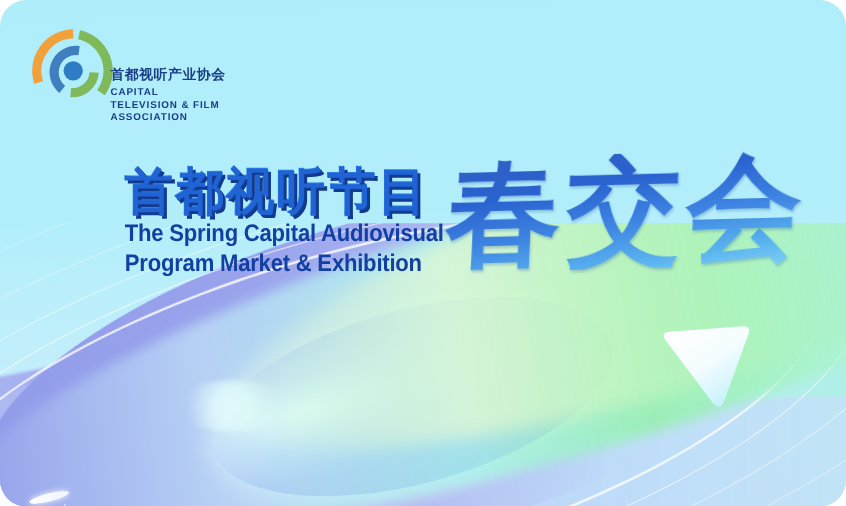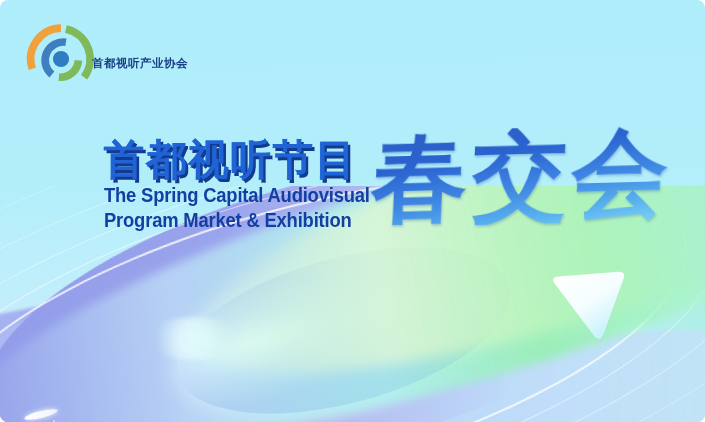--- a/index.html
+++ b/index.html
@@ -1,21 +1,21 @@
 <!DOCTYPE html>
 <html><head>
 <meta charset="utf-8">
 <style>
   html,body{margin:0;padding:0;background:#ffffff;}
   body{width:705px;height:422px;overflow:hidden;
        font-family:"Liberation Sans","DejaVu Sans",sans-serif;}
 
   #poster{
     position:relative;width:705px;height:422px;
-    border-radius:8px;overflow:hidden;
+    border-radius:22px;overflow:hidden;
     background:linear-gradient(178deg,#b0edfa 0%,#b2eefa 42%,#bdeffb 60%,#c9ecfa 78%,#d7e7fb 100%);
   }
 
   
   .swirlwrap{position:absolute;left:-14%;top:44%;width:128%;height:78%;overflow:hidden;}
 
   
   .sweep1{
     position:absolute;left:-20%;top:2%;width:150%;height:120%;
     background:linear-gradient(104deg,
@@ -254,20 +254,25 @@
       <path d="M83 76 A44 44 0 0 0 57 7" fill="none" stroke="#7fb95a" stroke-width="11" stroke-linecap="butt"></path>
 
       <path d="M57 26 A26 26 0 0 0 37 72" fill="none" stroke="#3f7fbf" stroke-width="11" stroke-linecap="butt"></path>
 
       <path d="M47 76 A26 26 0 0 0 75 52" fill="none" stroke="#7fb95a" stroke-width="11" stroke-linecap="butt"></path>
 
       <circle cx="50" cy="50" r="11.5" fill="#2e7cc4"></circle>
     </svg>
     <div class="logotext">
       <div class="lt-cn">首都视听产业协会</div>
+      <div class="lt-en">
+        <div>CAPITAL</div>
+        <div>TELEVISION &amp; FILM</div>
+        <div>ASSOCIATION</div>
+      </div>
     </div>
   </div>
 
   <div class="title-cn">首都视听节目</div>
 
   <div class="title-en">
     <div>The Spring Capital Audiovisual</div>
     <div>Program Market &amp; Exhibition</div>
   </div>
 

